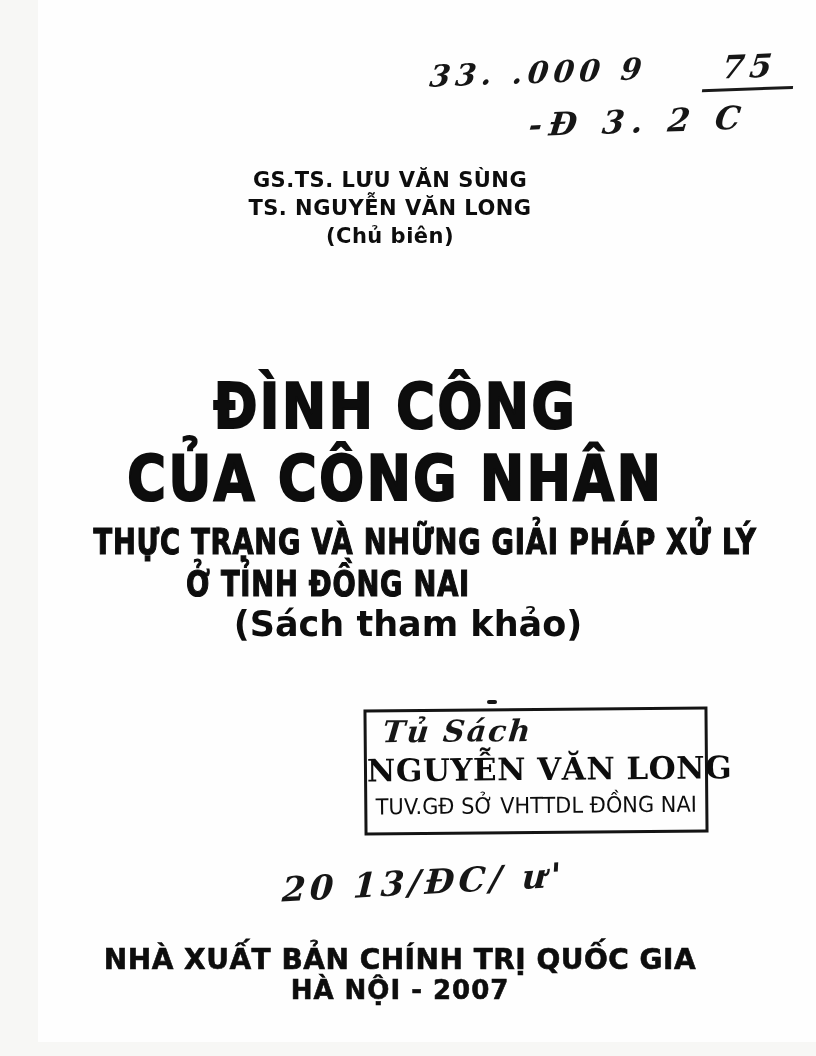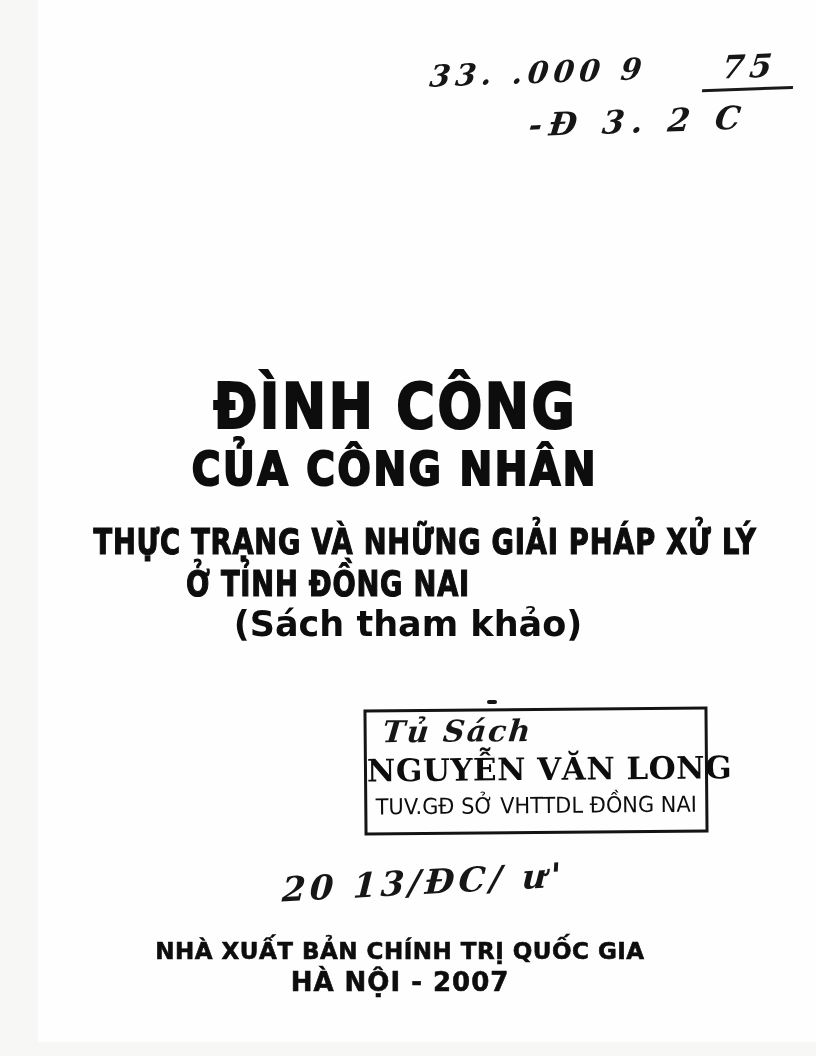--- a/index.html
+++ b/index.html
@@ -31,21 +31,21 @@
 
   .authors{position:absolute;left:0;top:166px;width:780px;text-align:center;
     font-weight:bold;font-size:21px;line-height:28px;letter-spacing:0.5px;}
   .authors .chubien{font-size:21px;}
 
   .title-line{position:absolute;left:0;width:790px;text-align:center;
     font-weight:bold;white-space:nowrap;}
   .title-line>span{display:inline-block;transform:scaleX(0.85);transform-origin:50% 50%;
     -webkit-text-stroke:2.2px #0d0d0d;letter-spacing:3px;}
   .t1{top:370px;font-size:62px;}
-  .t2{top:442px;font-size:46px;}
+  .t2{top:442px;font-size:62px;}
 
   .subtitle-line{position:absolute;left:0;width:656px;text-align:center;
     font-weight:bold;white-space:nowrap;}
   .subtitle-line>span{display:inline-block;transform:scaleX(0.78);transform-origin:50% 50%;
     -webkit-text-stroke:1.2px #0d0d0d;letter-spacing:1px;}
   .s1{top:522px;font-size:35px;}
   .s2{top:564px;font-size:35px;}
   .ref-note{position:absolute;left:0;top:604px;width:816px;text-align:center;
     font-weight:bold;font-size:35px;}
 
@@ -62,38 +62,43 @@
   .ink-speck{position:absolute;left:487px;top:700px;width:10px;height:4px;background:#141414;border-radius:2px;}
 
   .accession-hand{position:absolute;left:282px;top:862px;font-size:34px;letter-spacing:4px;
     transform:rotate(-3deg) skewX(-6deg);white-space:nowrap;}
   .accession-number{position:absolute;left:540px;top:862px;
     font-family:"DejaVu Sans Mono",monospace;font-weight:bold;font-size:42px;color:#1b1b1b;}
   .accession-number>span{display:inline-block;transform:scaleX(0.82) scaleY(1.02);transform-origin:0 50%;letter-spacing:1px;}
 
   .publisher{position:absolute;left:0;top:936px;width:800px;text-align:center;
     font-weight:bold;line-height:31px;}
-  .pub1{font-size:23px;letter-spacing:0.5px;-webkit-text-stroke:0.6px #0d0d0d;}
+  .pub1{font-size:28px;letter-spacing:0.5px;margin-top:8px;-webkit-text-stroke:0.6px #0d0d0d;}
   .pub2{font-size:26px;letter-spacing:1px;-webkit-text-stroke:0.6px #0d0d0d;}
 </style>
 </head>
 <body>
 
 <div class="page">
   <div class="edge-left"></div>
   <div class="edge-bottom"></div>
 
   <div class="call-number hand">
     <div class="cn-row1">
       <span class="cn-left">33. .000 9</span>
       <span class="cn-right">75</span>
     </div>
     <div class="cn-row2">-Đ 3. 2 C</div>
   </div>
 
+  <div class="authors">
+    <div>GS.TS. LƯU VĂN SÙNG</div>
+    <div>TS. NGUYỄN VĂN LONG</div>
+    <div class="chubien">(Chủ biên)</div>
+  </div>
 
   <div class="title-line t1">
     <span>ĐÌNH CÔNG</span>
   </div>
   <div class="title-line t2">
     <span>CỦA CÔNG NHÂN</span>
   </div>
 
   <div class="subtitle-line s1">
     <span>THỰC TRẠNG VÀ NHỮNG GIẢI PHÁP XỬ LÝ</span>

